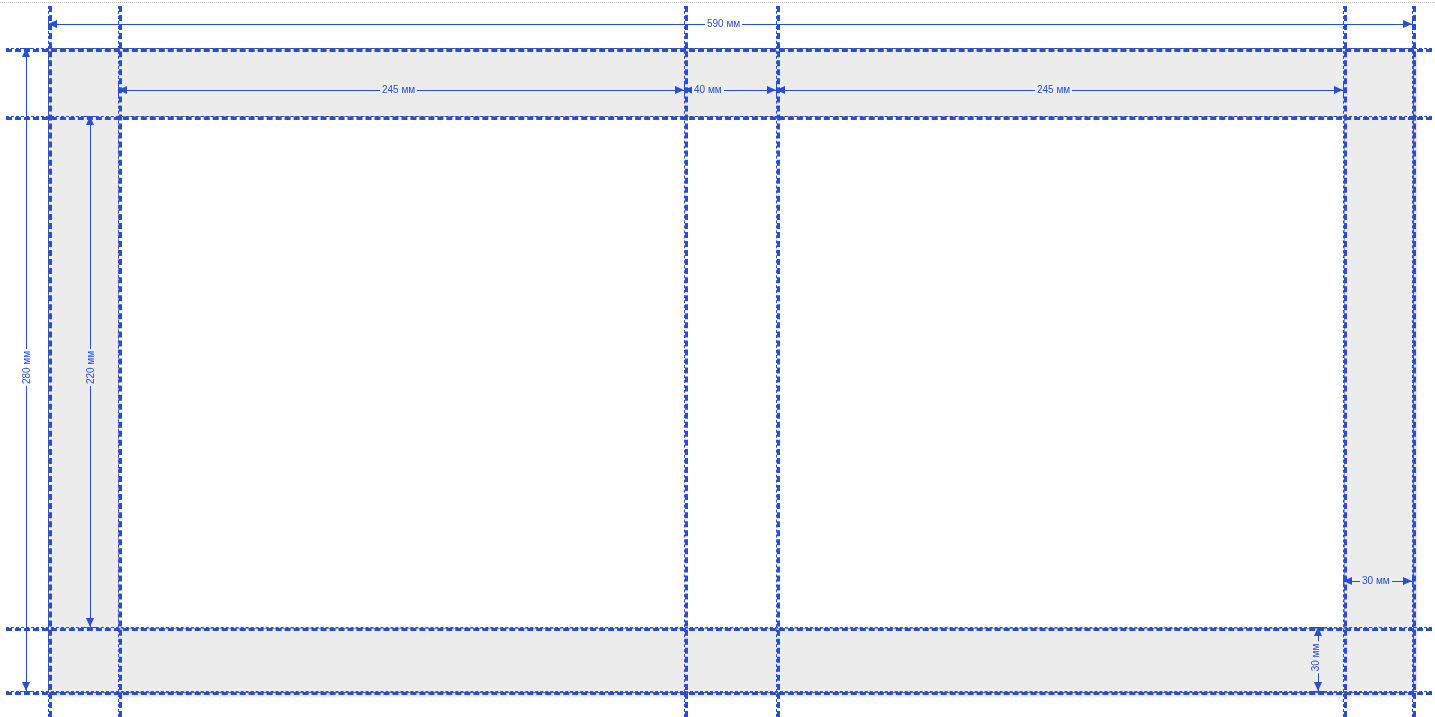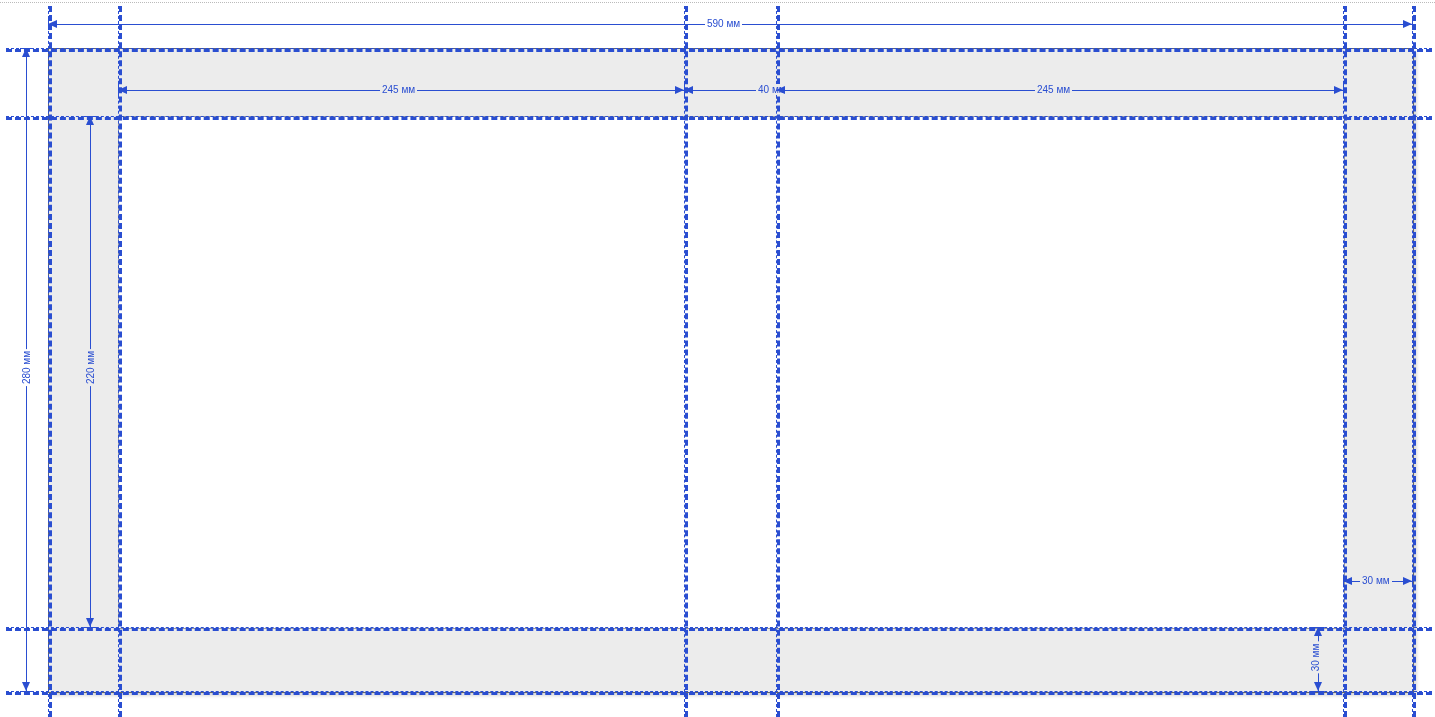--- a/index.html
+++ b/index.html
@@ -150,21 +150,21 @@
   <div class="dim-line-v" style="left:1343px; top:83px; height:14px;"></div>
 
   <div class="dim-line-h" style="left:118px; top:90px; width:566px;"></div>
   <div class="arrow arrow-l" style="left:118px; top:86px;"></div>
   <div class="arrow arrow-r" style="left:675px; top:86px;"></div>
   <div class="label bg" style="left:380px; top:84px;">245 мм</div>
 
   <div class="dim-line-h" style="left:684px; top:90px; width:92px;"></div>
   <div class="arrow arrow-l" style="left:684px; top:86px;"></div>
   <div class="arrow arrow-r" style="left:767px; top:86px;"></div>
-  <div class="label bg" style="left:756px; top:84px;">40 мм</div>
+  <div class="label bg" style="left:692px; top:84px;">40 мм</div>
 
   <div class="dim-line-h" style="left:776px; top:90px; width:567px;"></div>
   <div class="arrow arrow-l" style="left:776px; top:86px;"></div>
   <div class="arrow arrow-r" style="left:1334px; top:86px;"></div>
   <div class="label bg" style="left:1035px; top:84px;">245 мм</div>
 
   <div class="dim-line-v" style="left:26px; top:48px; height:643px;"></div>
   <div class="arrow arrow-u" style="left:22px; top:48px;"></div>
   <div class="arrow arrow-d" style="left:22px; top:682px;"></div>
   <div class="dim-line-h" style="left:20px; top:48px; width:12px;"></div>

